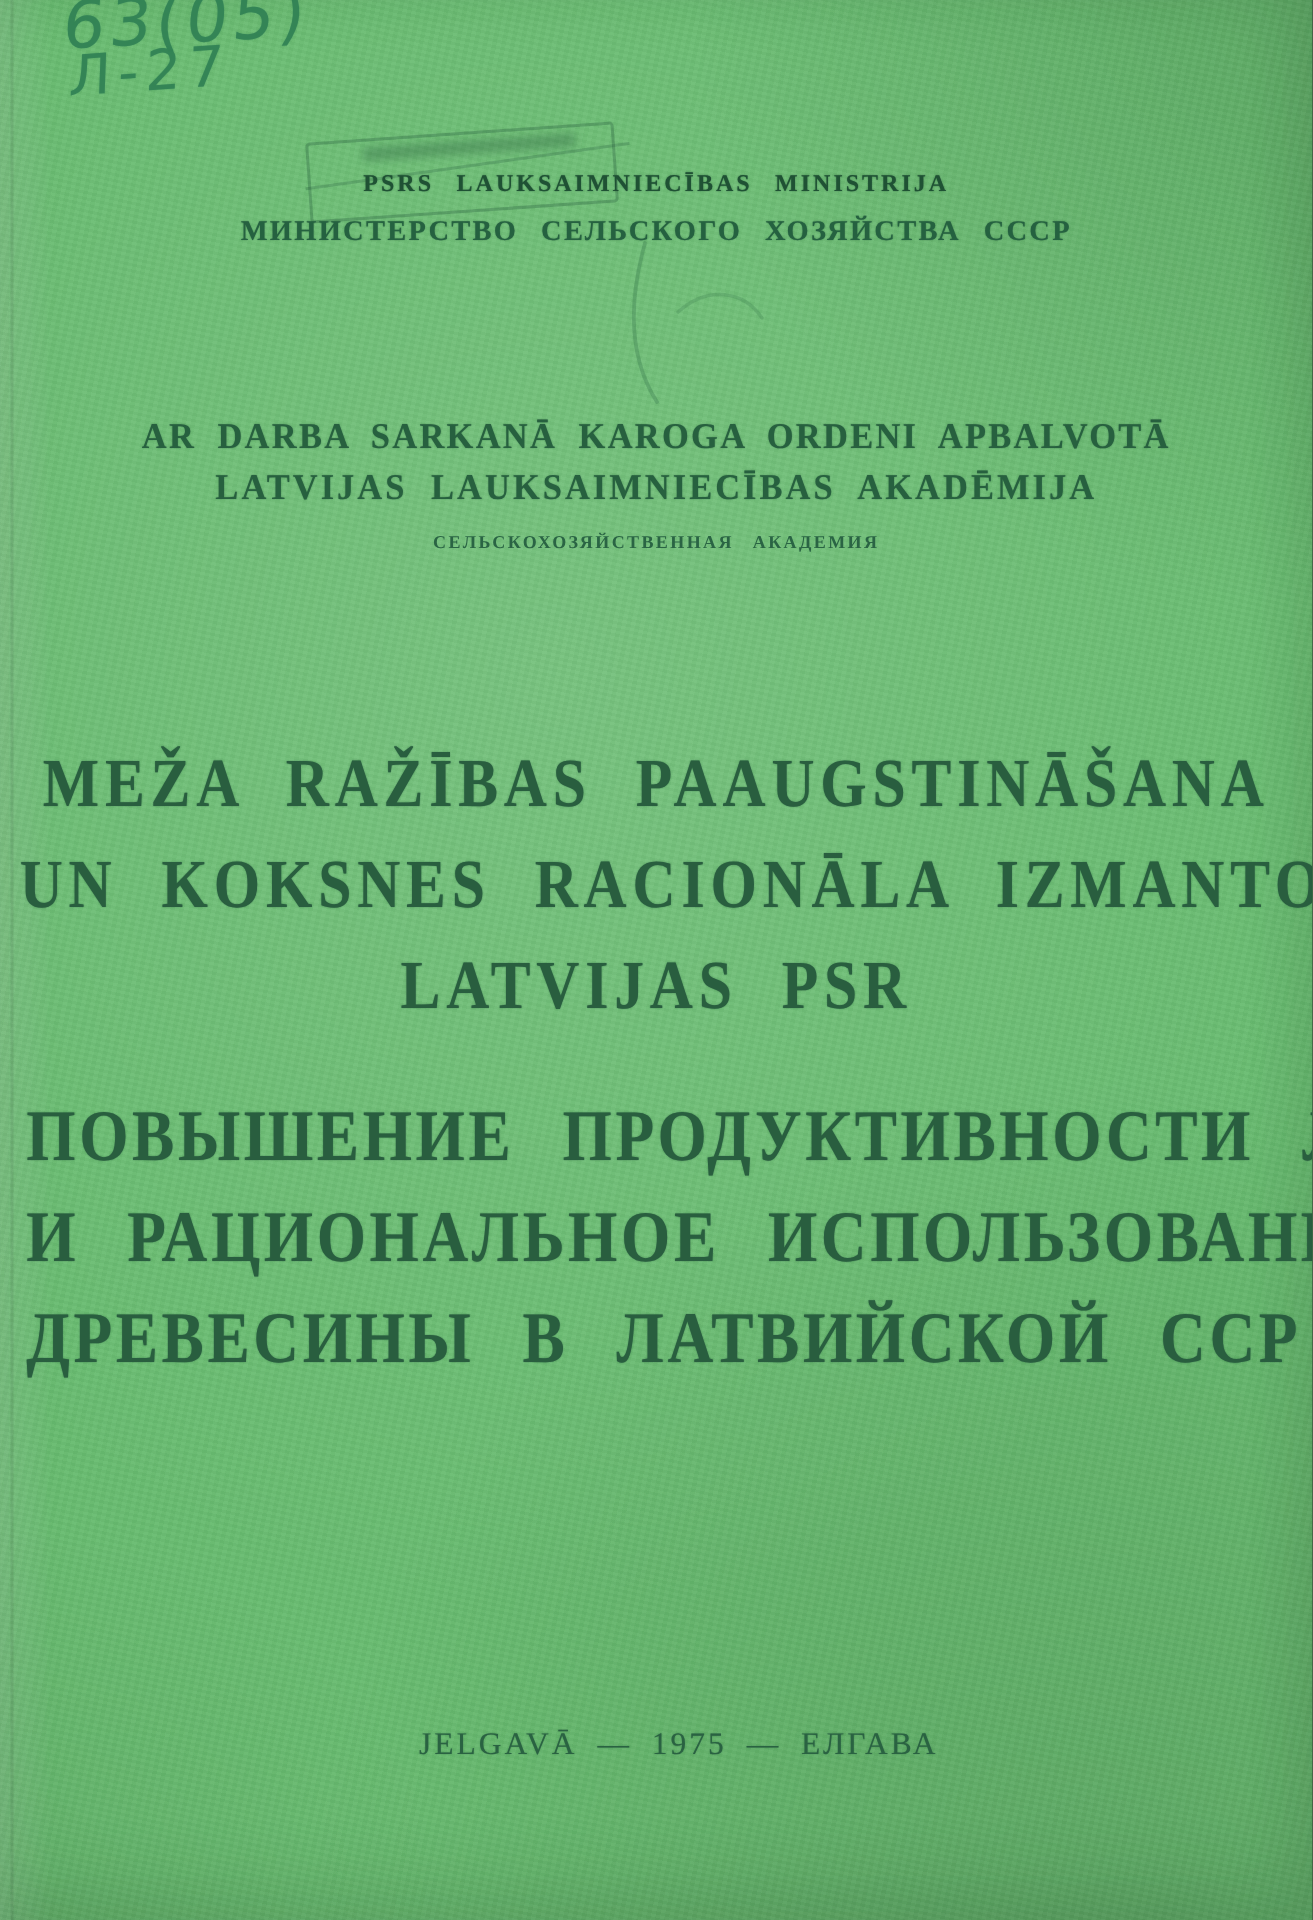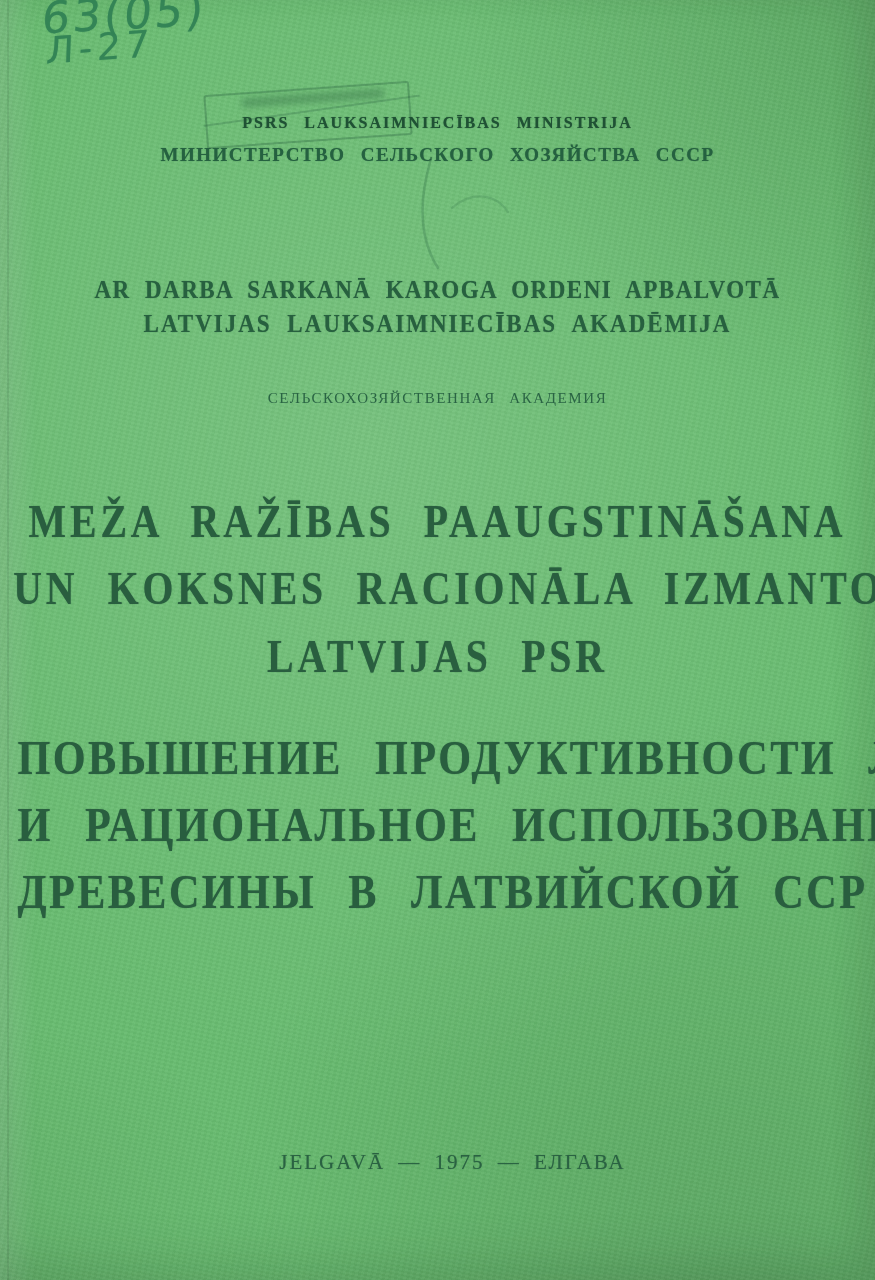--- a/index.html
+++ b/index.html
@@ -73,21 +73,21 @@
     top:144px;font-size:19px;font-weight:700;letter-spacing:1.5px;word-spacing:9px;
     color:#256140;text-shadow:0 0 1px rgba(28,80,50,0.6);
   }
 
   
   .acad1{top:278px;font-size:23px;font-weight:700;letter-spacing:1.5px;word-spacing:7px;
     color:#27603f;text-shadow:0 0 1px rgba(30,80,52,0.6);transform:scaleY(1.05);}
   .acad2{top:312px;font-size:23px;font-weight:700;letter-spacing:2px;word-spacing:8px;
     color:#27603f;text-shadow:0 0 1px rgba(30,80,52,0.6);transform:scaleY(1.05);}
   .acad3{top:348px;font-size:15px;font-weight:700;letter-spacing:1.6px;word-spacing:8px;color:#2a6444;}
-  .acad4{top:390px;font-size:15px;font-weight:400;letter-spacing:1.6px;word-spacing:8px;color:#2a6444;}
+  .acad4{top:354px;font-size:12px;font-weight:700;letter-spacing:1.6px;word-spacing:8px;color:#2a6444;}
 
   
   .title-lv{
     top:488px;
     font-size:41px;font-weight:700;letter-spacing:4px;word-spacing:16px;
     line-height:60px;color:#295e3f;
     text-shadow:0 0 1px rgba(32,85,55,0.65);
     transform:scale(0.97,1.12);transform-origin:center top;
     white-space:nowrap;
   }

